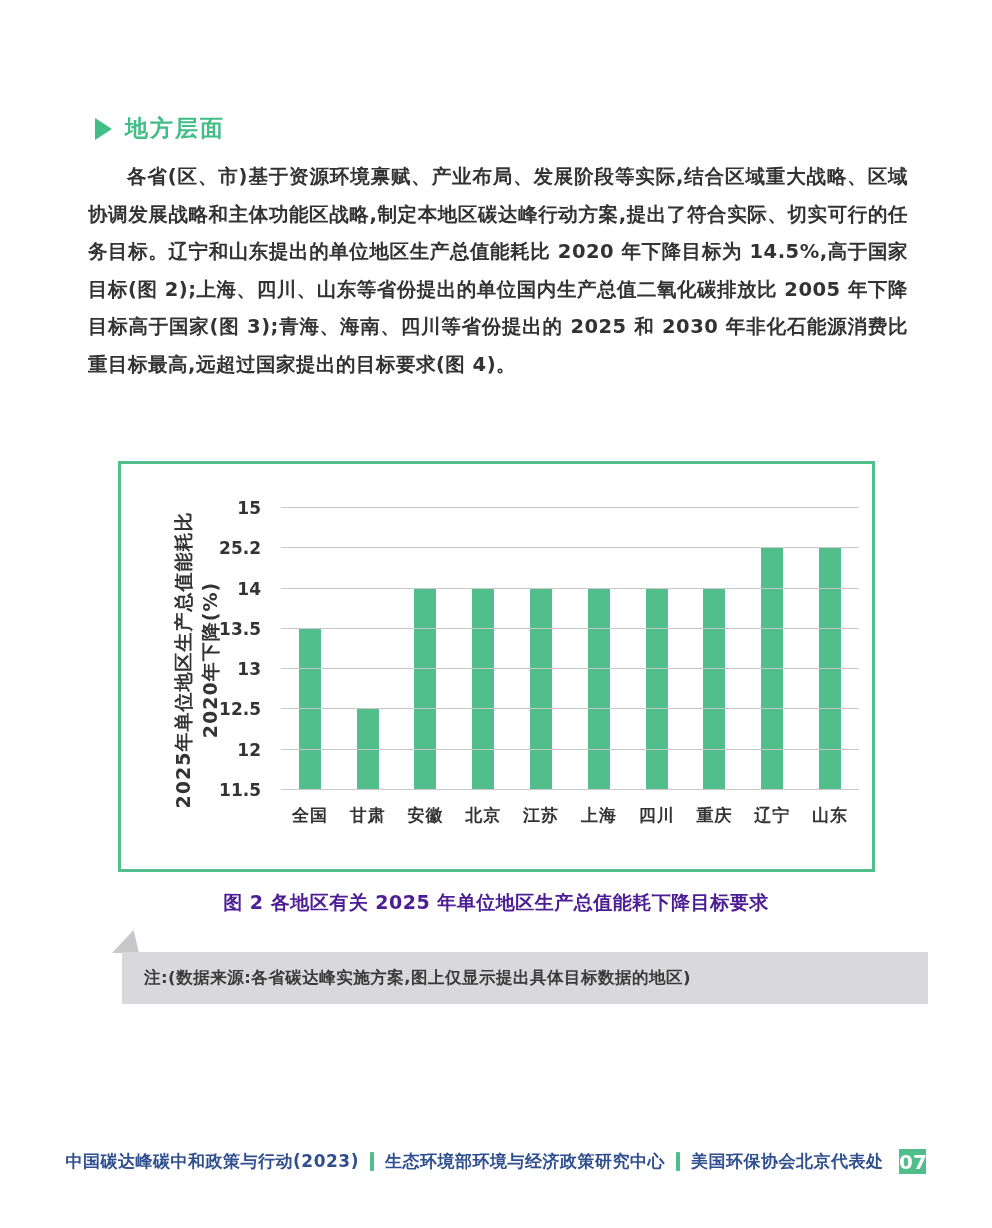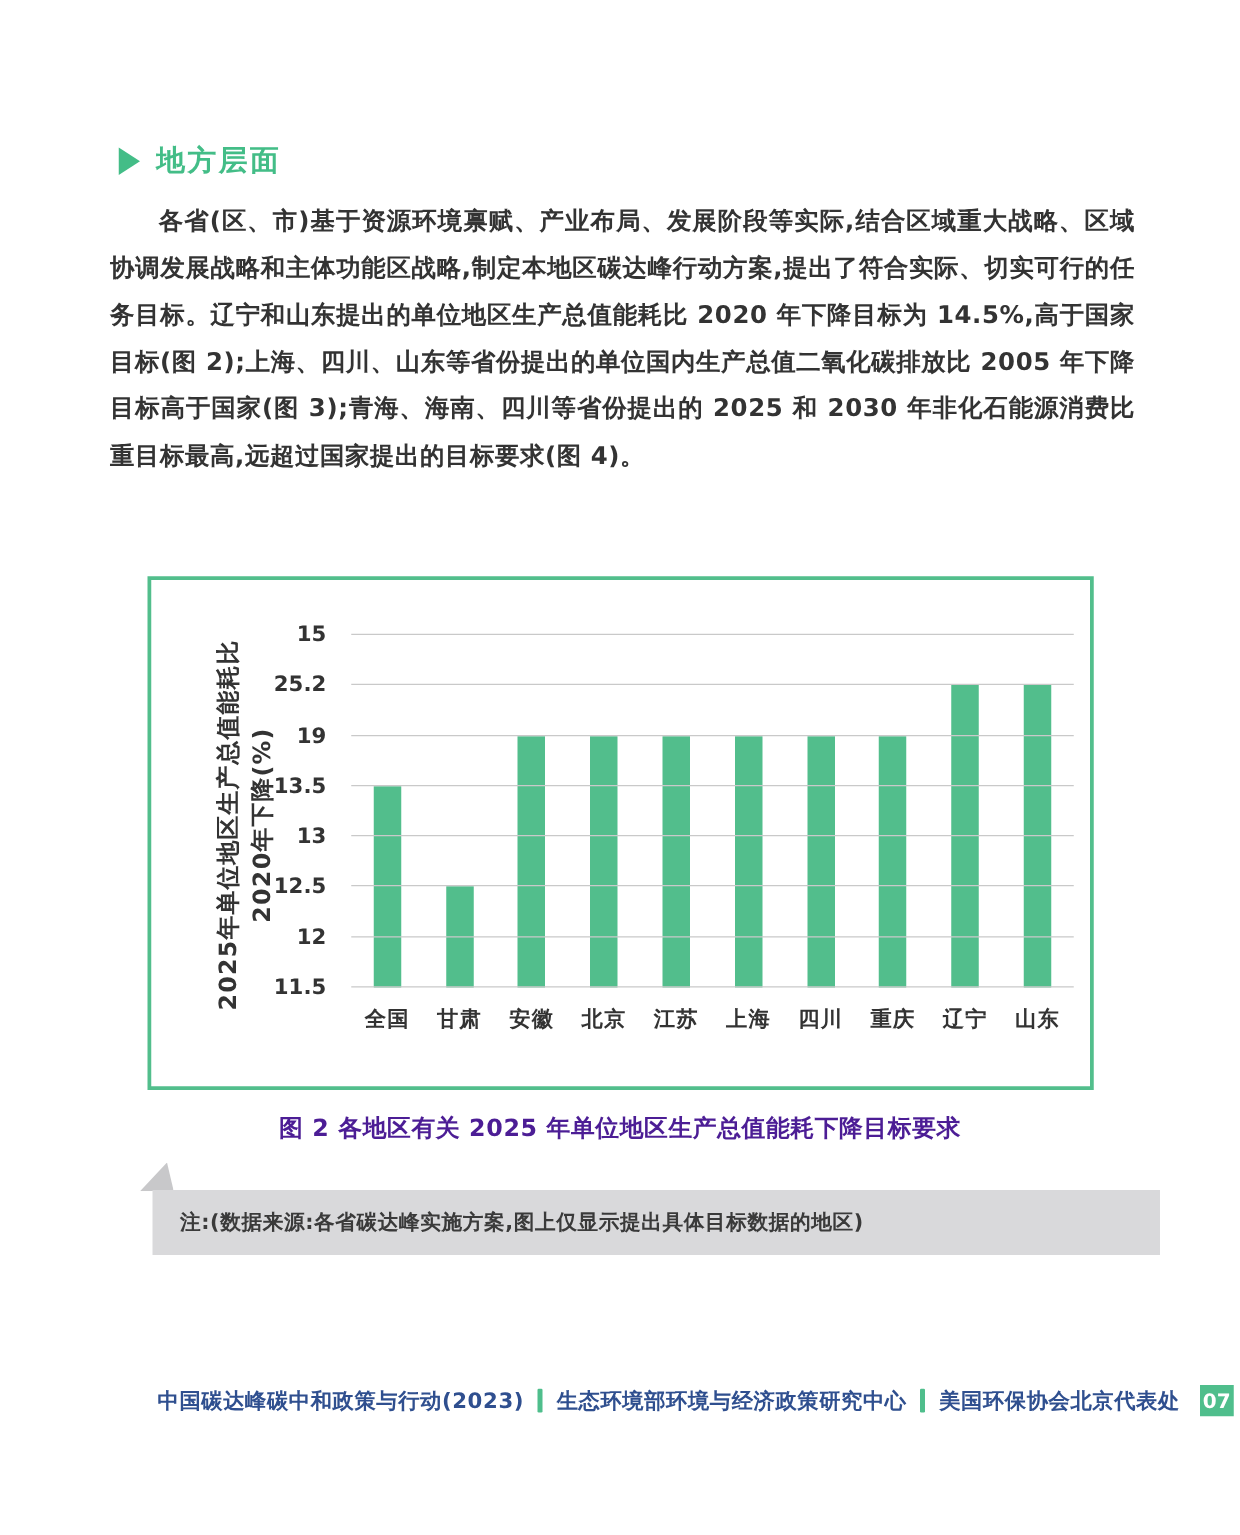--- a/index.html
+++ b/index.html
@@ -60,29 +60,29 @@
     background:#C8C8CA; clip-path:polygon(0% 100%, 100% 100%, 80% 0%);
   }
   .note-box {
     position:absolute; left:94px; top:952px; width:806px; height:52px;
     background:#D9D9DB; display:flex; align-items:center; padding-left:22px;margin-left:28px;
   }
   .note-text { font-size:16.5px; font-weight:700; color:#3A3A3A; letter-spacing:0.5px; }
 
   
   .footer {
-    position:absolute; left:0; top:1108px; width:100%; padding-left:126px;
-    display:flex; justify-content:flex-start; align-items:center; gap:11px;
+    position:absolute; left:0; top:1149px; width:100%; 
+    display:flex; justify-content:center; align-items:center; gap:11px;
   }
   .footer-text { font-size:17px; font-weight:700; color:#2F4F8F; letter-spacing:0.5px; }
   .footer-sep { width:4px; height:19px; background:#4FBE8C; border-radius:1px; }
   .page-badge {
     width:27px; height:25px; background:#4FBE8C; color:#ffffff;
     display:flex; align-items:center; justify-content:center;
-    font-size:16px; font-weight:700; margin-left:5px;
+    font-size:20px; font-weight:700; margin-left:5px;
   }
 </style>
 </head>
 <body>
 
 <div class="page">
 
   <div class="section-heading">
     <span class="play-tri"></span>
     <span class="heading-text">地方层面</span>
@@ -94,21 +94,21 @@
     <div class="ylabel">
       <div>2025年单位地区生产总值能耗比</div>
       <div>2020年下降(%)</div>
     </div>
     <div class="yticks">
         <div class="ytick" style="bottom: 0%;">11.5</div>
         <div class="ytick" style="bottom: 14.2857%; margin-top: 15px;">12</div>
         <div class="ytick" style="bottom: 28.5714%;">12.5</div>
         <div class="ytick" style="bottom: 42.8571%;">13</div>
         <div class="ytick" style="bottom: 57.1429%;">13.5</div>
-        <div class="ytick" style="bottom: 71.4286%;">19</div>
+        <div class="ytick" style="bottom: 71.4286%;">14</div>
         <div class="ytick" style="bottom: 85.7143%;">25.2</div>
         <div class="ytick" style="bottom: 100%;">15</div>
       </div>
     <div class="plot-area">
       <div class="bars-row">
           <div class="bar-slot">
             <div class="bar" style="height: 57.1429%; background: rgb(82, 190, 140);"></div>
           </div>
           <div class="bar-slot">
             <div class="bar" style="height: 28.5714%; background: rgb(82, 190, 140);"></div>

